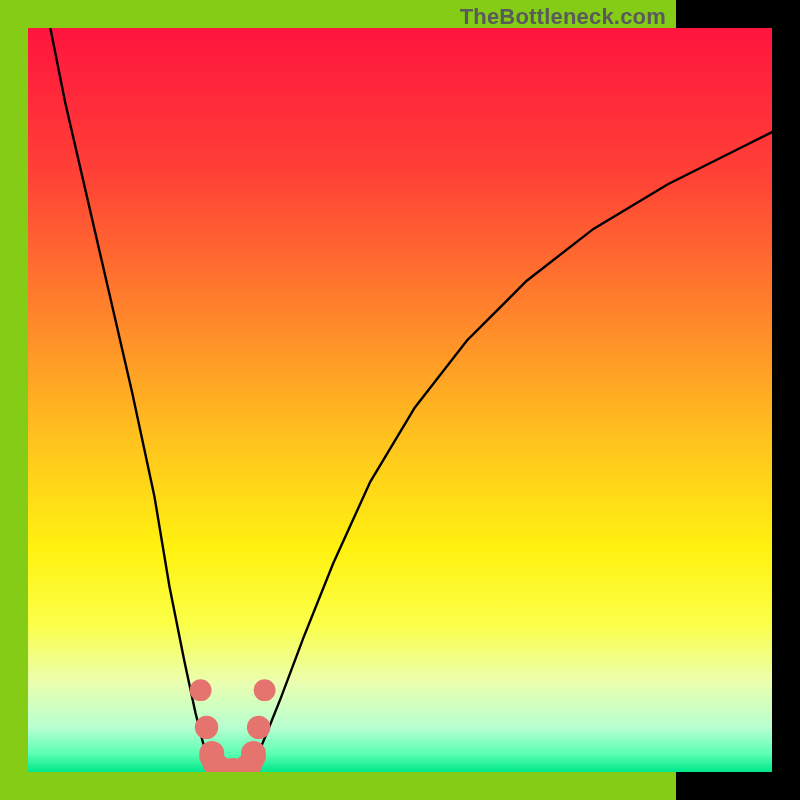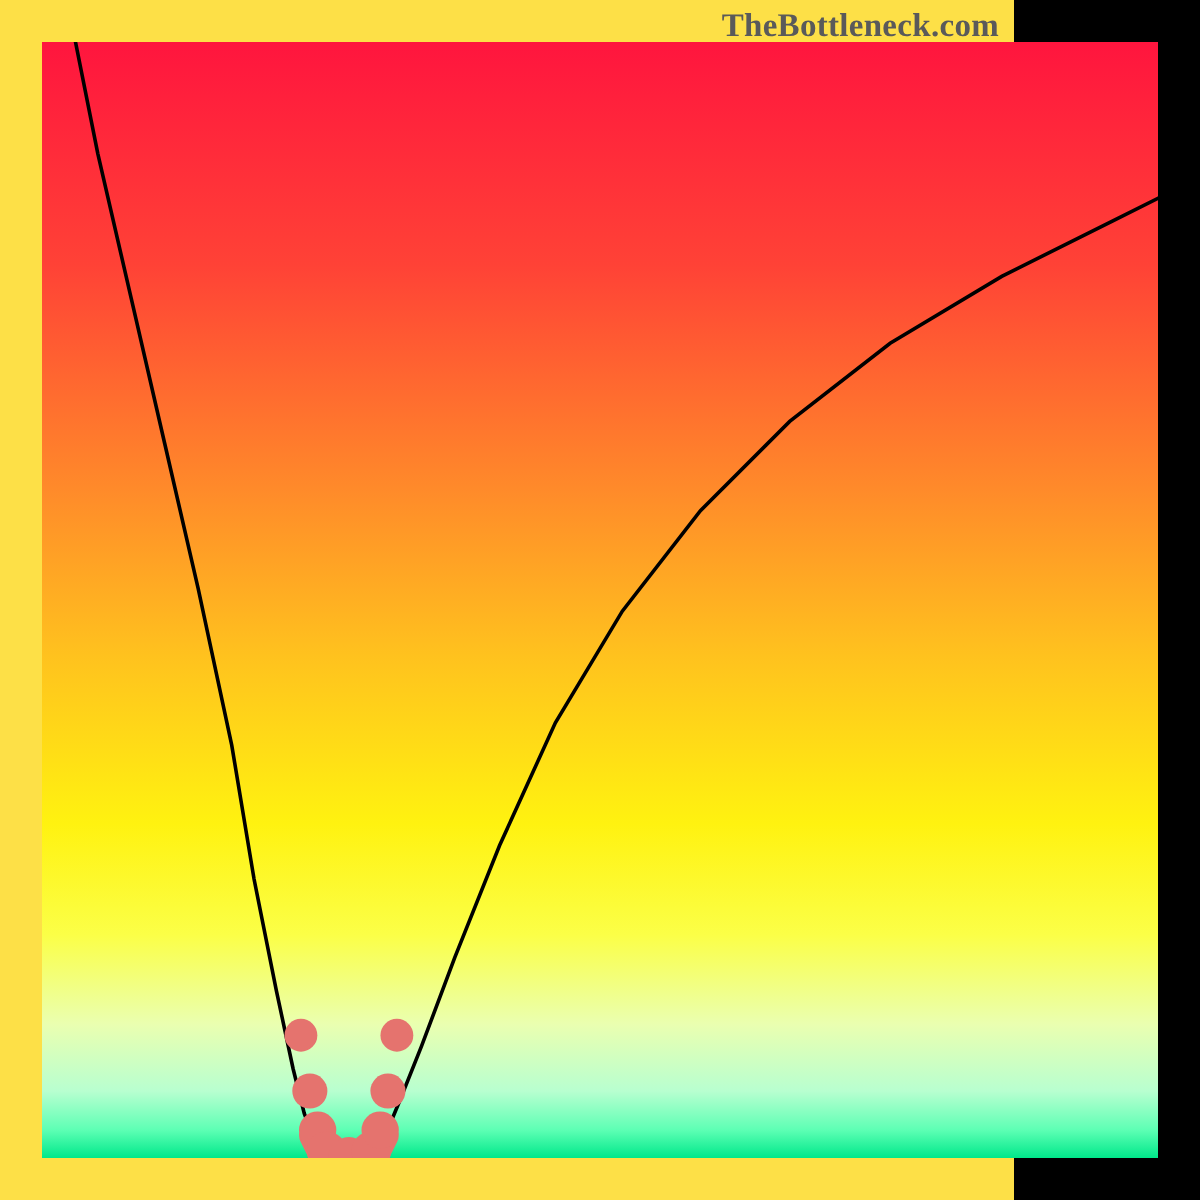--- a/index.html
+++ b/index.html
@@ -10,22 +10,21 @@
     overflow: hidden;
     background: #000;
     font-family: Arial, Helvetica, sans-serif;
   }
   .frame {
     position: absolute;
     top: 0;
     left: 0;
     width: 676px;
     height: 800px;
-    background: #fde047;
-    font-family: Liberation Serif, serif;
+    background: #84cc16;
   }
   .plot {
     position: absolute;
     top: 28px;
     left: 28px;
     width: 744px;
     height: 744px;
     overflow: hidden;
   }
   .watermark {

